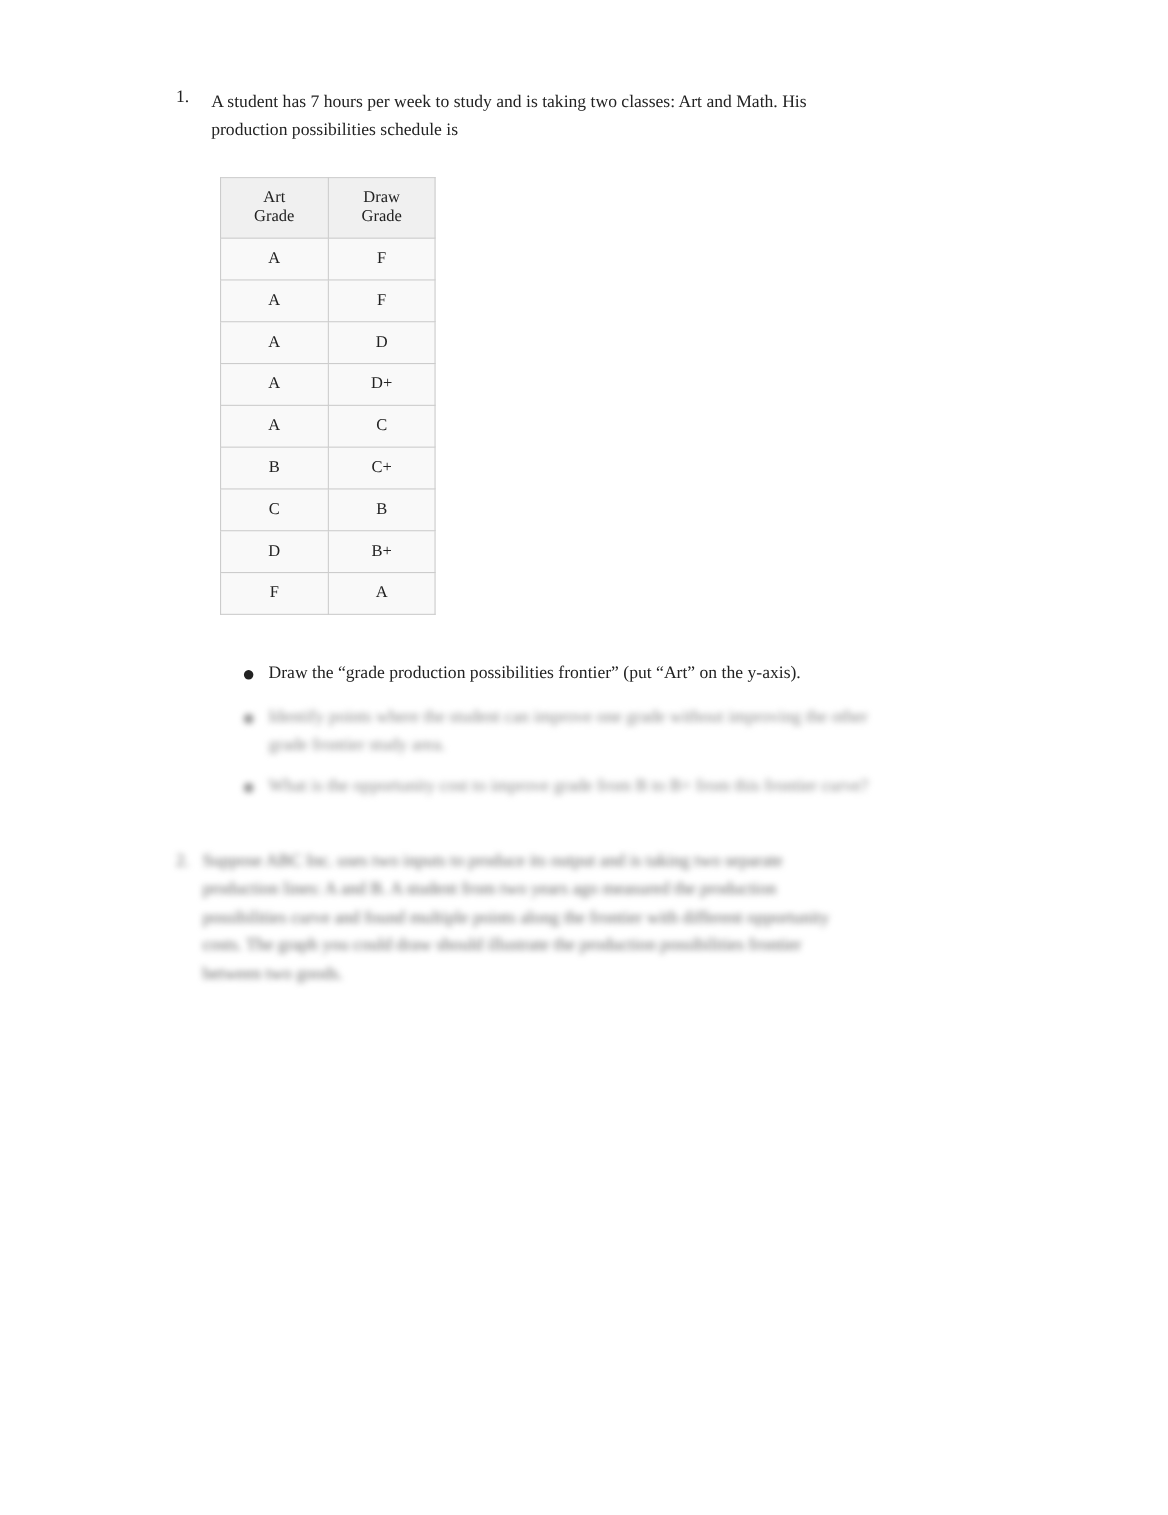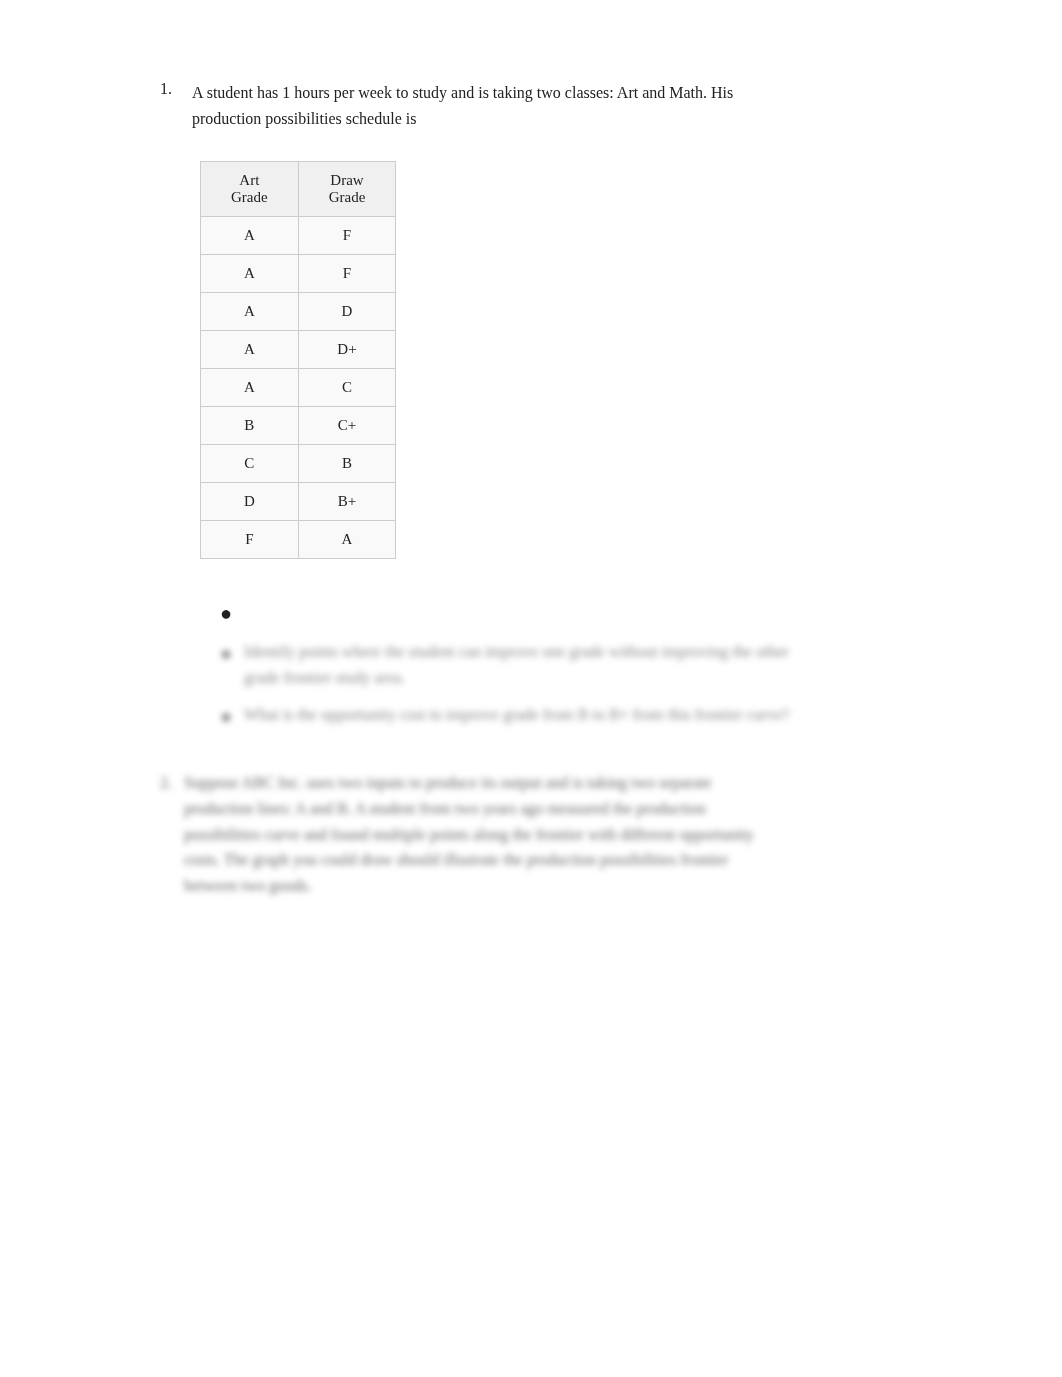--- a/index.html
+++ b/index.html
@@ -105,21 +105,21 @@
       filter: blur(3px);
       color: #666;
     }
   </style>
 </head>
 <body>
 
 <div class="question-block">
   <div class="question-text">
     <span class="question-number">1.</span>
-    <span class="question-body">A student has 1 hours per week to study and is taking two classes: Art and Math. His production possibilities schedule is</span>
+    <span class="question-body">A student has 7 hours per week to study and is taking two classes: Art and Math. His production possibilities schedule is</span>
   </div>
 
   <div class="table-container">
     <table>
       <thead>
         <tr>
           <th>
             <span>Art</span><br>
             <span>Grade</span>
           </th>
@@ -166,20 +166,21 @@
             <td>F</td>
             <td>A</td>
           </tr>
         </tbody>
     </table>
   </div>
 
   <div class="bullet-list">
     <div class="bullet-item">
       <span class="bullet-dot">●</span>
+      <span>Draw the “grade production possibilities frontier” (put “Art” on the y-axis).</span>
     </div>
     <div class="bullet-item blurred">
       <span class="bullet-dot">●</span>
       <span>Identify points where the student can improve one grade without improving the other grade frontier study area.</span>
     </div>
     <div class="bullet-item blurred">
       <span class="bullet-dot">●</span>
       <span>What is the opportunity cost to improve grade from B to B+ from this frontier curve?</span>
     </div>
   </div>

